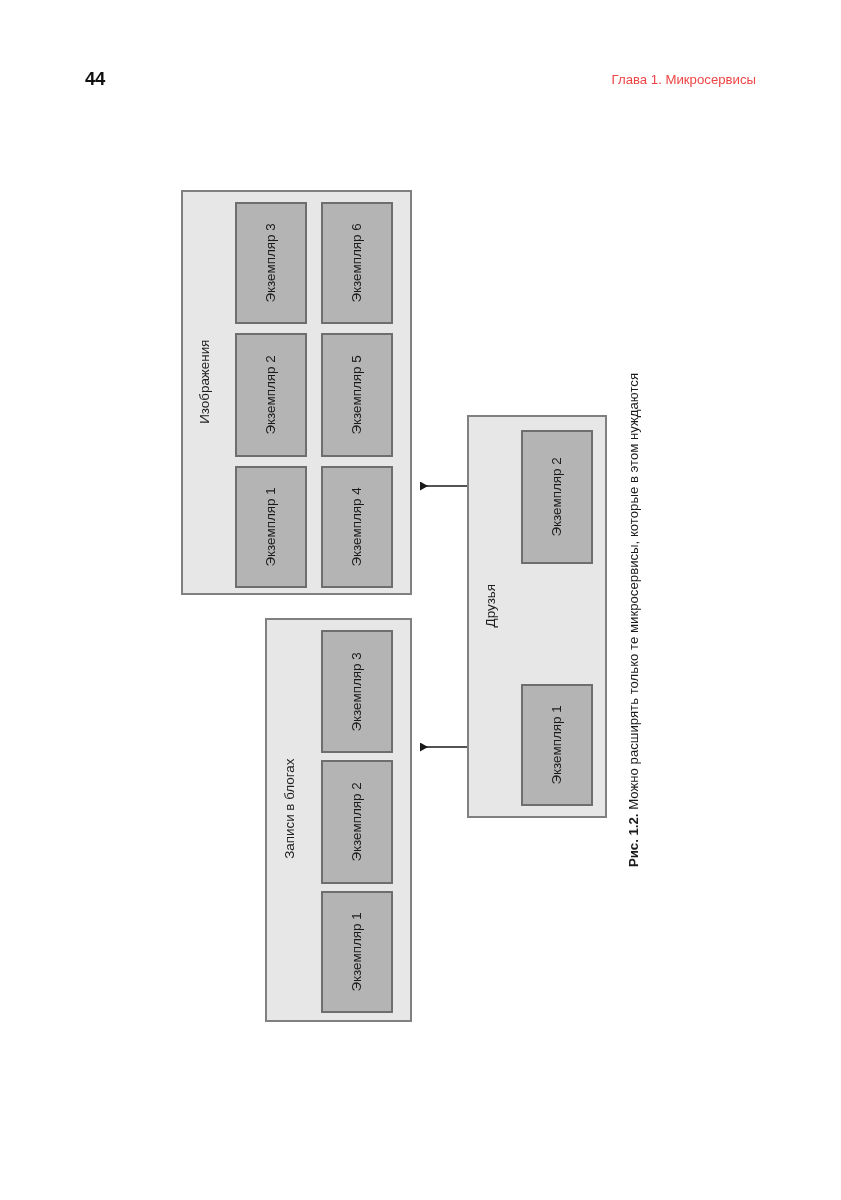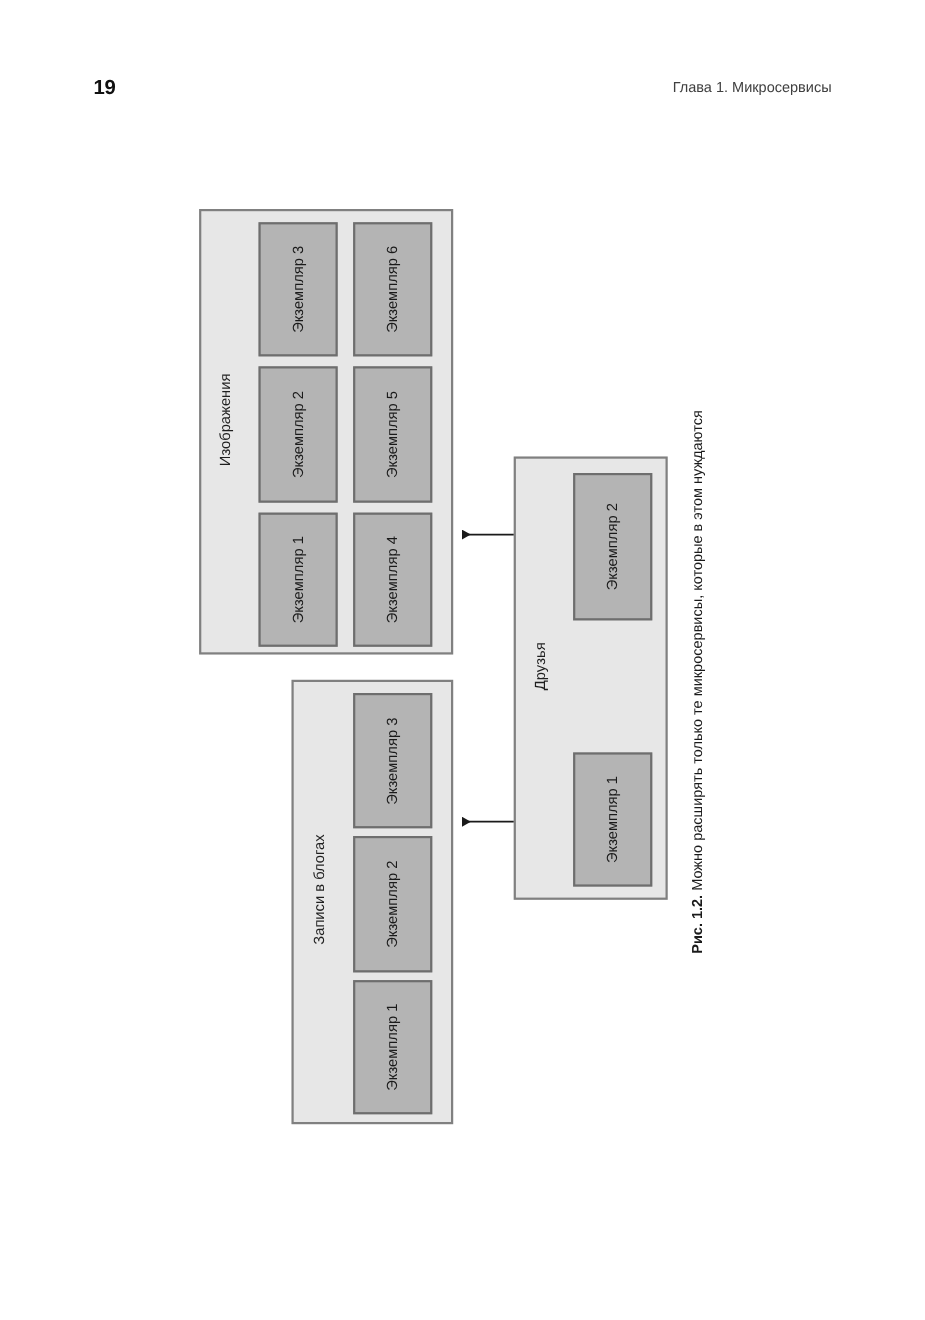--- a/index.html
+++ b/index.html
@@ -42,21 +42,21 @@
     letter-spacing: -0.2px;
     line-height: 26px;
     color: #111111;
   }
   .chapter-title {
     position: absolute;
     right: 0;
     top: 2px;
     font-size: 13.2px;
     line-height: 24px;
-    color: #404040;
+    color: #ef4444;
     white-space: nowrap;
   }
 
   
   .figure {
     position: absolute;
     left: 0;
     top: 0;
     width: 841px;
     height: 1200px;
@@ -131,21 +131,21 @@
   .caption .caption-ref {
     font-weight: bold;
   }
 </style>
 </head>
 <body>
 
 <div class="page">
 
   <div class="running-head">
-    <div class="page-number">19</div>
+    <div class="page-number">44</div>
     <div class="chapter-title">Глава 1. Микросервисы</div>
   </div>
 
   <div class="figure">
 
     <div class="service-box" style="left:181px; top:190px; width:231px; height:405px;">
       <div class="service-label" style="left:-43px; top:183px; width:130px;">Изображения</div>
 
       <div class="instance" style="left:52px; top:274px; width:72px; height:122px;">
         <span class="instance-label">Экземпляр 1</span>

